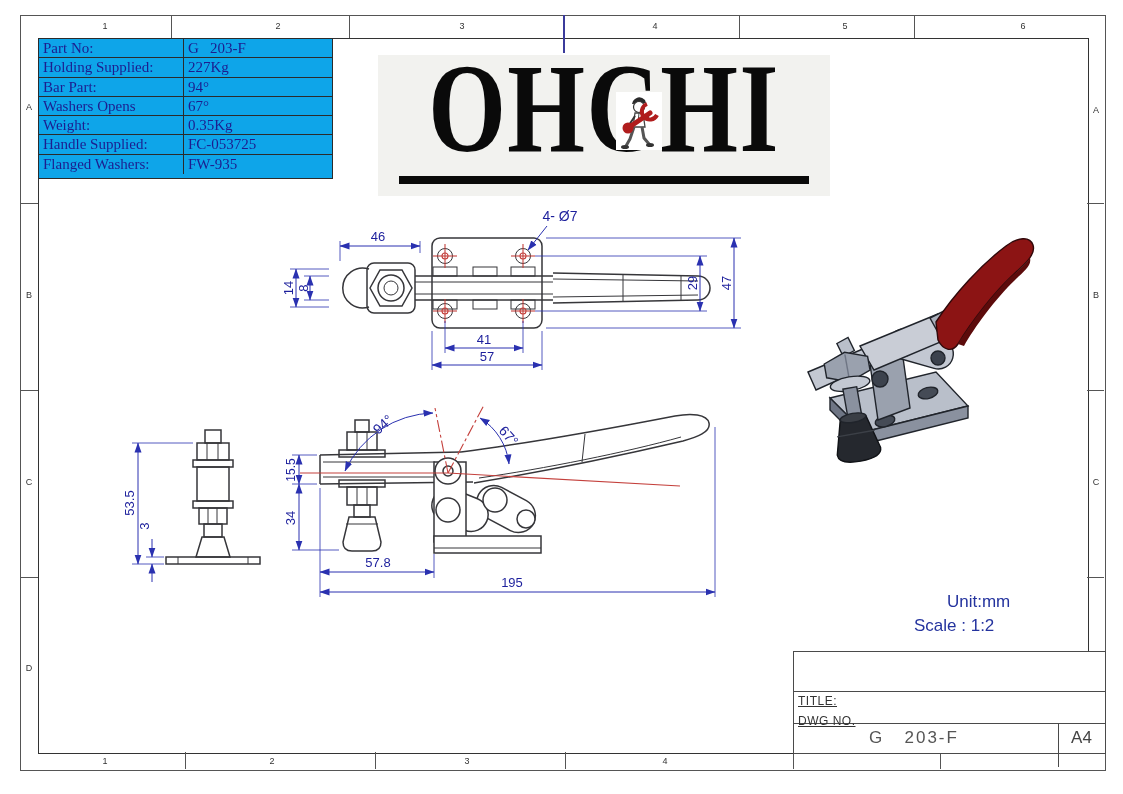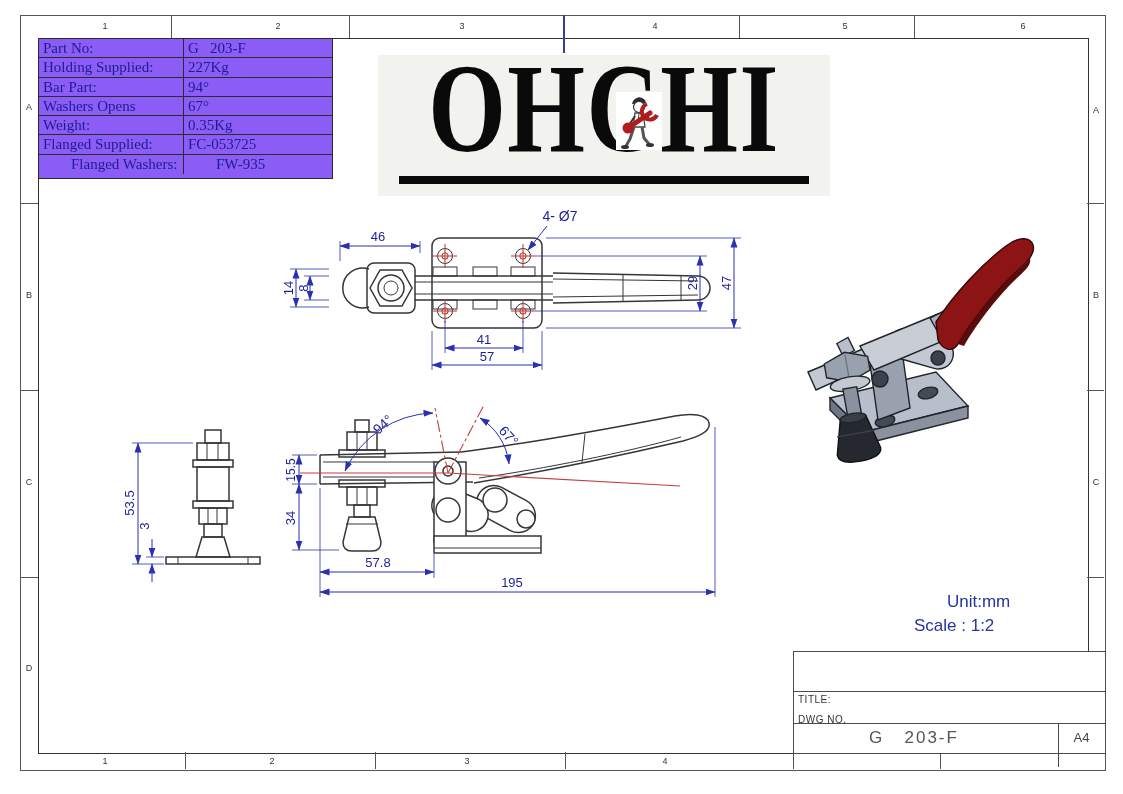--- a/index.html
+++ b/index.html
@@ -6,44 +6,44 @@
   .page{position:relative;width:1123px;height:794px;background:#fff;overflow:hidden;
         font-family:"Liberation Sans",sans-serif;}
   .abs{position:absolute;}
   .frame-outer{left:20px;top:15px;width:1084px;height:754px;border:1px solid #555;}
   .frame-inner{left:38px;top:38px;width:1049px;height:714px;border:1.5px solid #333;}
   .tick-v{width:1px;background:#555;}
   .tick-h{height:1px;background:#555;}
   .grid-label{font-size:9px;color:#333;text-align:center;width:14px;height:12px;line-height:12px;}
   .navy-line{width:1.5px;background:#3b3b9b;}
   
-  .spec{left:38px;top:38px;width:293px;height:139px;border:1.5px solid #2b2b2b;background:#8b5cf6;
+  .spec{left:38px;top:38px;width:293px;height:139px;border:1.5px solid #2b2b2b;background:#0ea5e9;
         display:grid;grid-template-columns:145px 1fr;grid-auto-rows:19.3px;}
   .spec div{border-right:1px solid #2b2b2b;border-bottom:1px solid #2b2b2b;
         font-family:"Liberation Serif",serif;font-size:15px;color:#1d1d8f;
         padding-left:4px;line-height:19px;white-space:pre;overflow:hidden;}
   .spec div:nth-child(2n){border-right:none;}
-  .spec div:nth-last-child(-n+2){border-bottom:none;margin-left:28px;}
+  .spec div:nth-last-child(-n+2){border-bottom:none;}
   
   .logo{left:378px;top:55px;width:452px;height:141px;background:#f2f2ef;}
   .logo-text{position:absolute;left:0;top:-14px;width:100%;text-align:center;
         font-family:"Liberation Serif",serif;font-weight:700;font-size:128px;line-height:135px;
         color:#0a0a0a;letter-spacing:2px;transform:scaleX(.78);transform-origin:center;}
   .logo-bar{position:absolute;left:21px;top:121px;width:410px;height:8px;background:#0a0a0a;}
   .mascot{position:absolute;left:238px;top:37px;width:46px;height:58px;background:#fff;}
   
   .note{color:#24339e;font-size:17px;}
   
   .tblock{left:793px;top:651px;width:311px;height:101px;background:#fff;border:1.5px solid #4a4a4a;}
   .tblock .row-line{position:absolute;left:0;width:100%;height:1px;background:#4a4a4a;}
-  .tblock .lbl{position:absolute;font-size:10px;color:#333;letter-spacing:.5px;}
+  .tblock .lbl{position:absolute;font-size:12px;color:#333;letter-spacing:.5px;text-decoration:underline;}
   .dwgno{position:absolute;left:45px;top:76px;width:150px;text-align:center;
          font-size:17px;color:#555;letter-spacing:2px;white-space:pre;}
   .a4cell{position:absolute;left:264px;top:71px;width:45px;height:44px;border-left:1px solid #4a4a4a;
-         text-align:center;line-height:29px;font-size:13px;color:#444;}
+         text-align:center;line-height:29px;font-size:17px;color:#444;}
   svg text{font-family:"Liberation Sans",sans-serif;}
   .dimtxt{fill:#1c1f9c;font-size:13px;}
   .out{stroke:#36363a;stroke-width:1.5;fill:none;}
   .outf{stroke:#36363a;stroke-width:1.5;fill:#fff;}
   .thin{stroke-width:1;}
   .dim{stroke:#2a31b0;stroke-width:1;fill:none;}
   .ext{stroke:#2a31b0;stroke-width:.8;}
   .red{stroke:#c4403c;stroke-width:1.1;fill:none;}
 </style>
 </head>
@@ -95,21 +95,21 @@
     <div>Part No:</div>
     <div>G   203-F</div>
     <div>Holding Supplied:</div>
     <div>227Kg</div>
     <div>Bar Part:</div>
     <div>94°</div>
     <div>Washers Opens</div>
     <div>67°</div>
     <div>Weight:</div>
     <div>0.35Kg</div>
-    <div>Flanged Supplied:</div>
+    <div>Handle Supplied:</div>
     <div>FC-053725</div>
     <div>Flanged Washers:</div>
     <div>FW-935</div>
   </div>
 
   <div class="abs logo">
     <div class="logo-text">OHCHI</div>
     <div class="logo-bar"></div>
     <svg class="mascot" viewBox="0 0 46 58">
       <rect x="0" y="0" width="46" height="58" fill="#fff"></rect>

